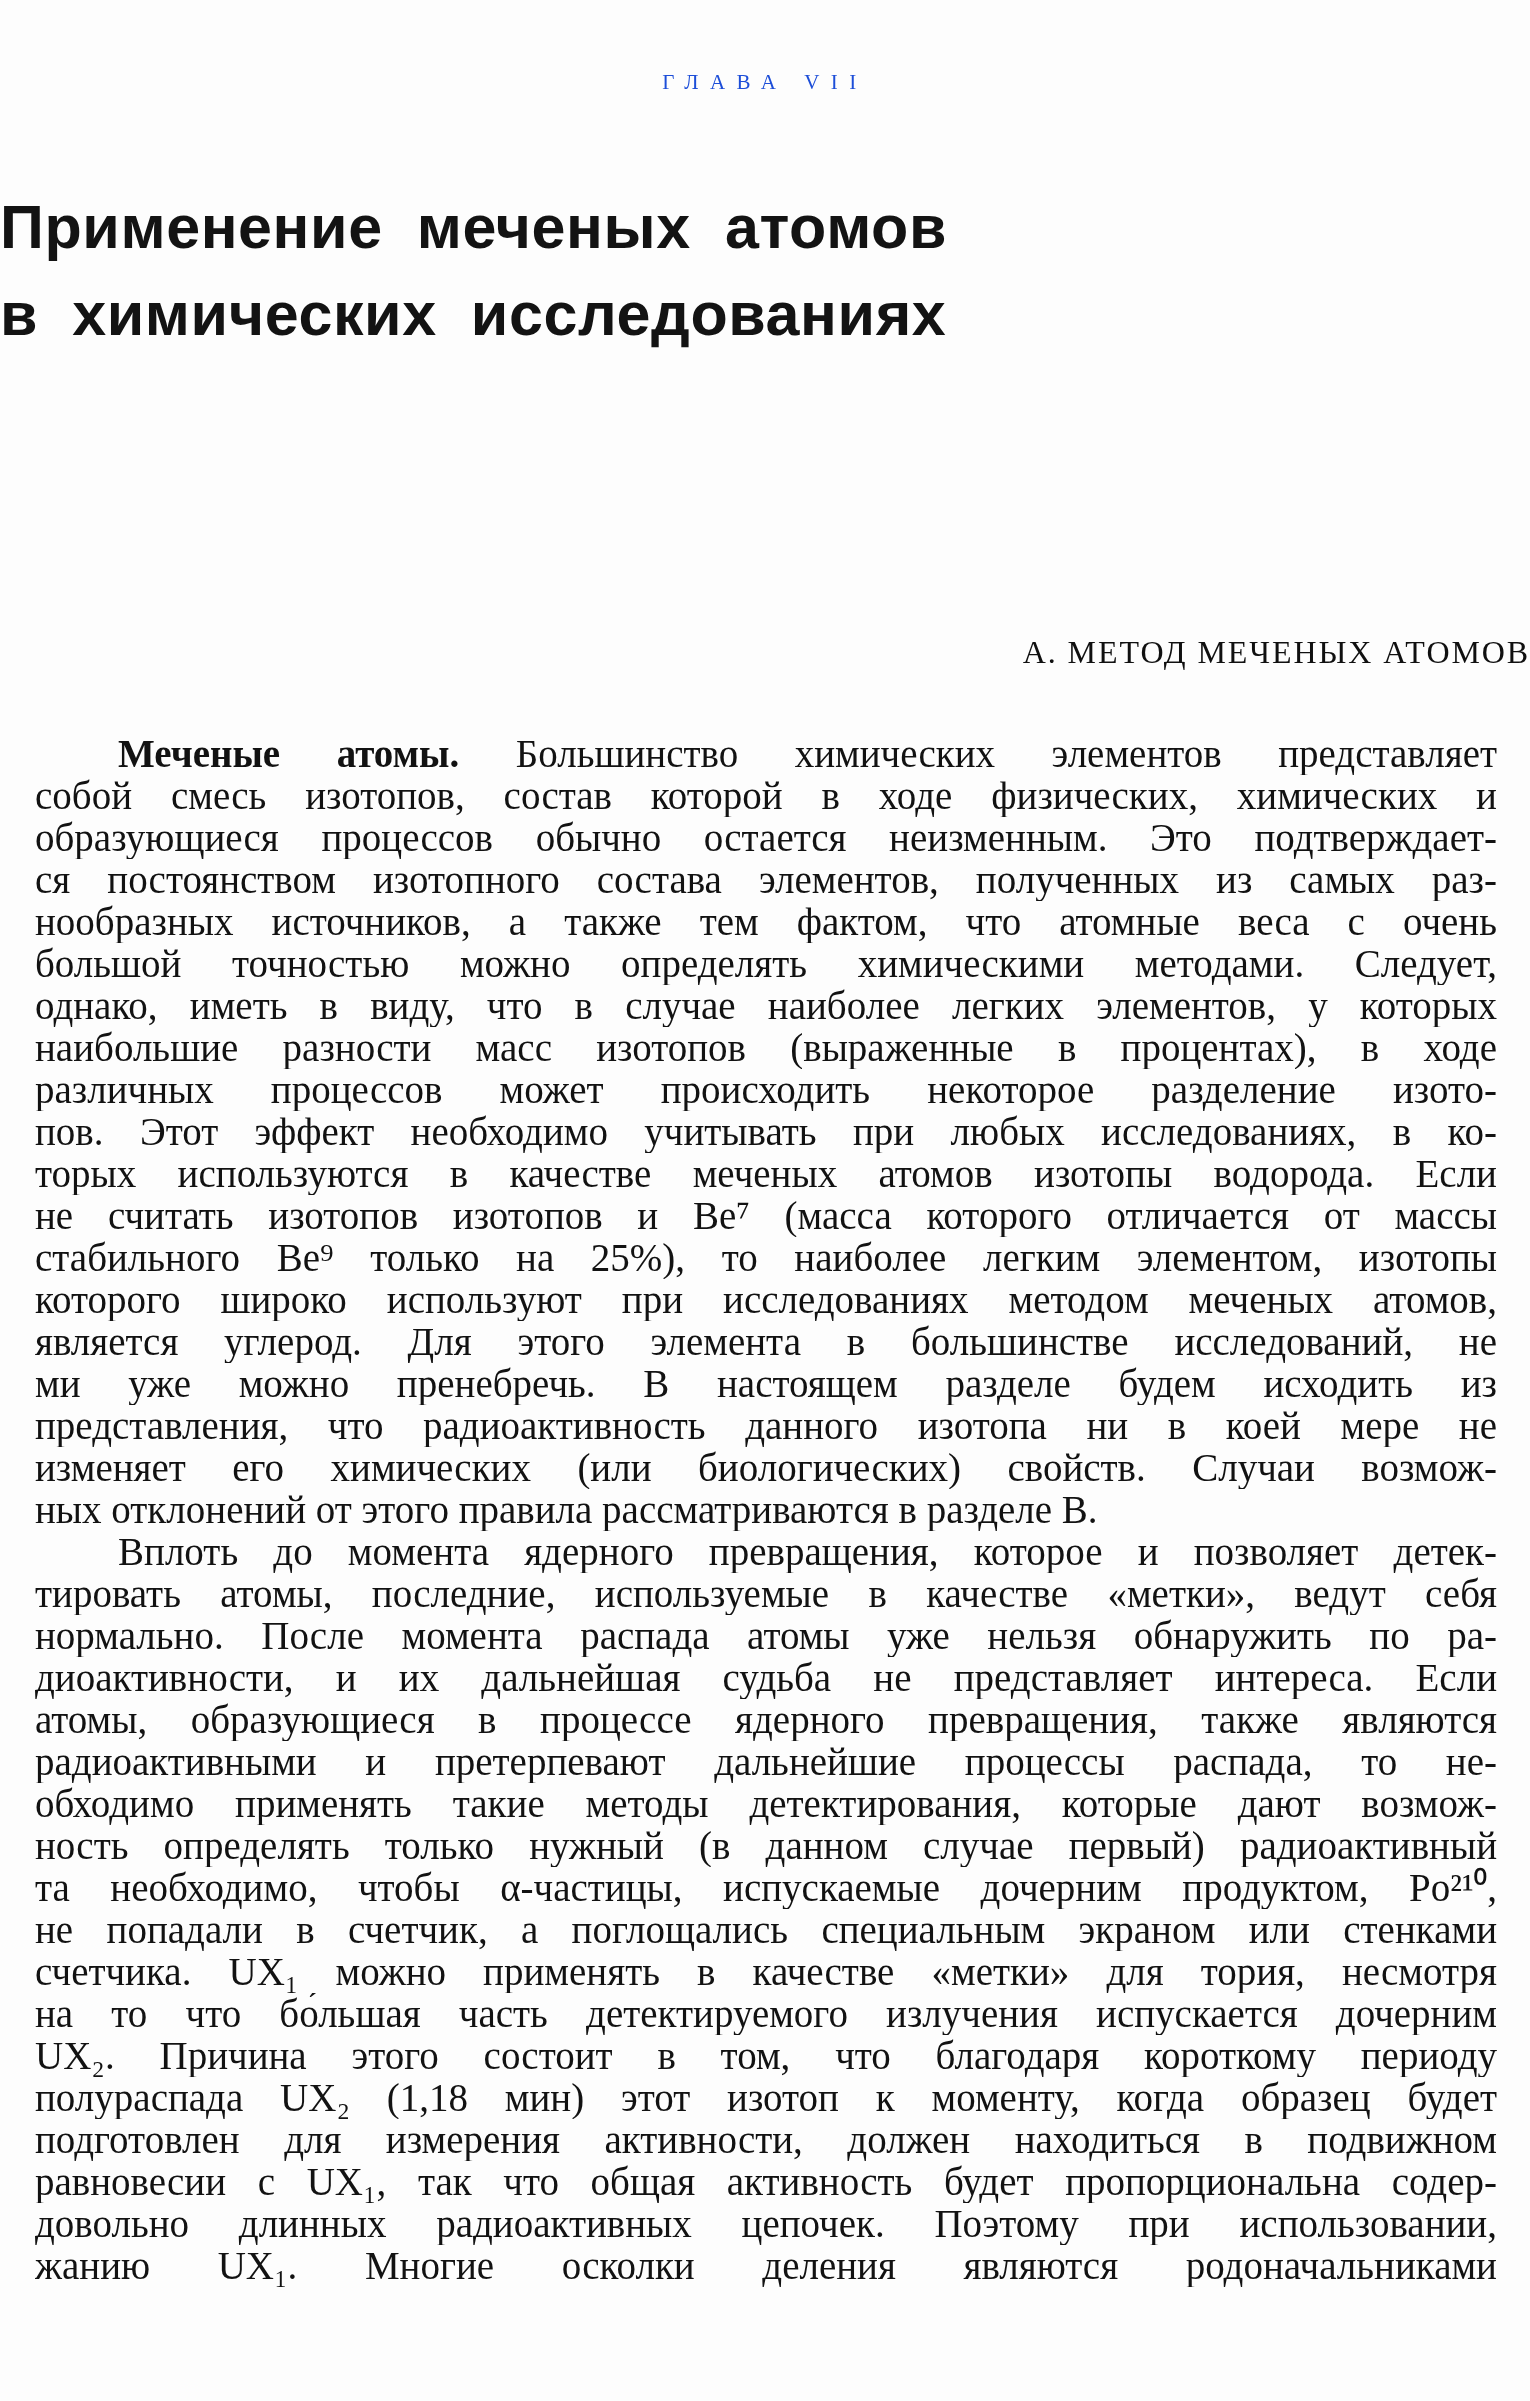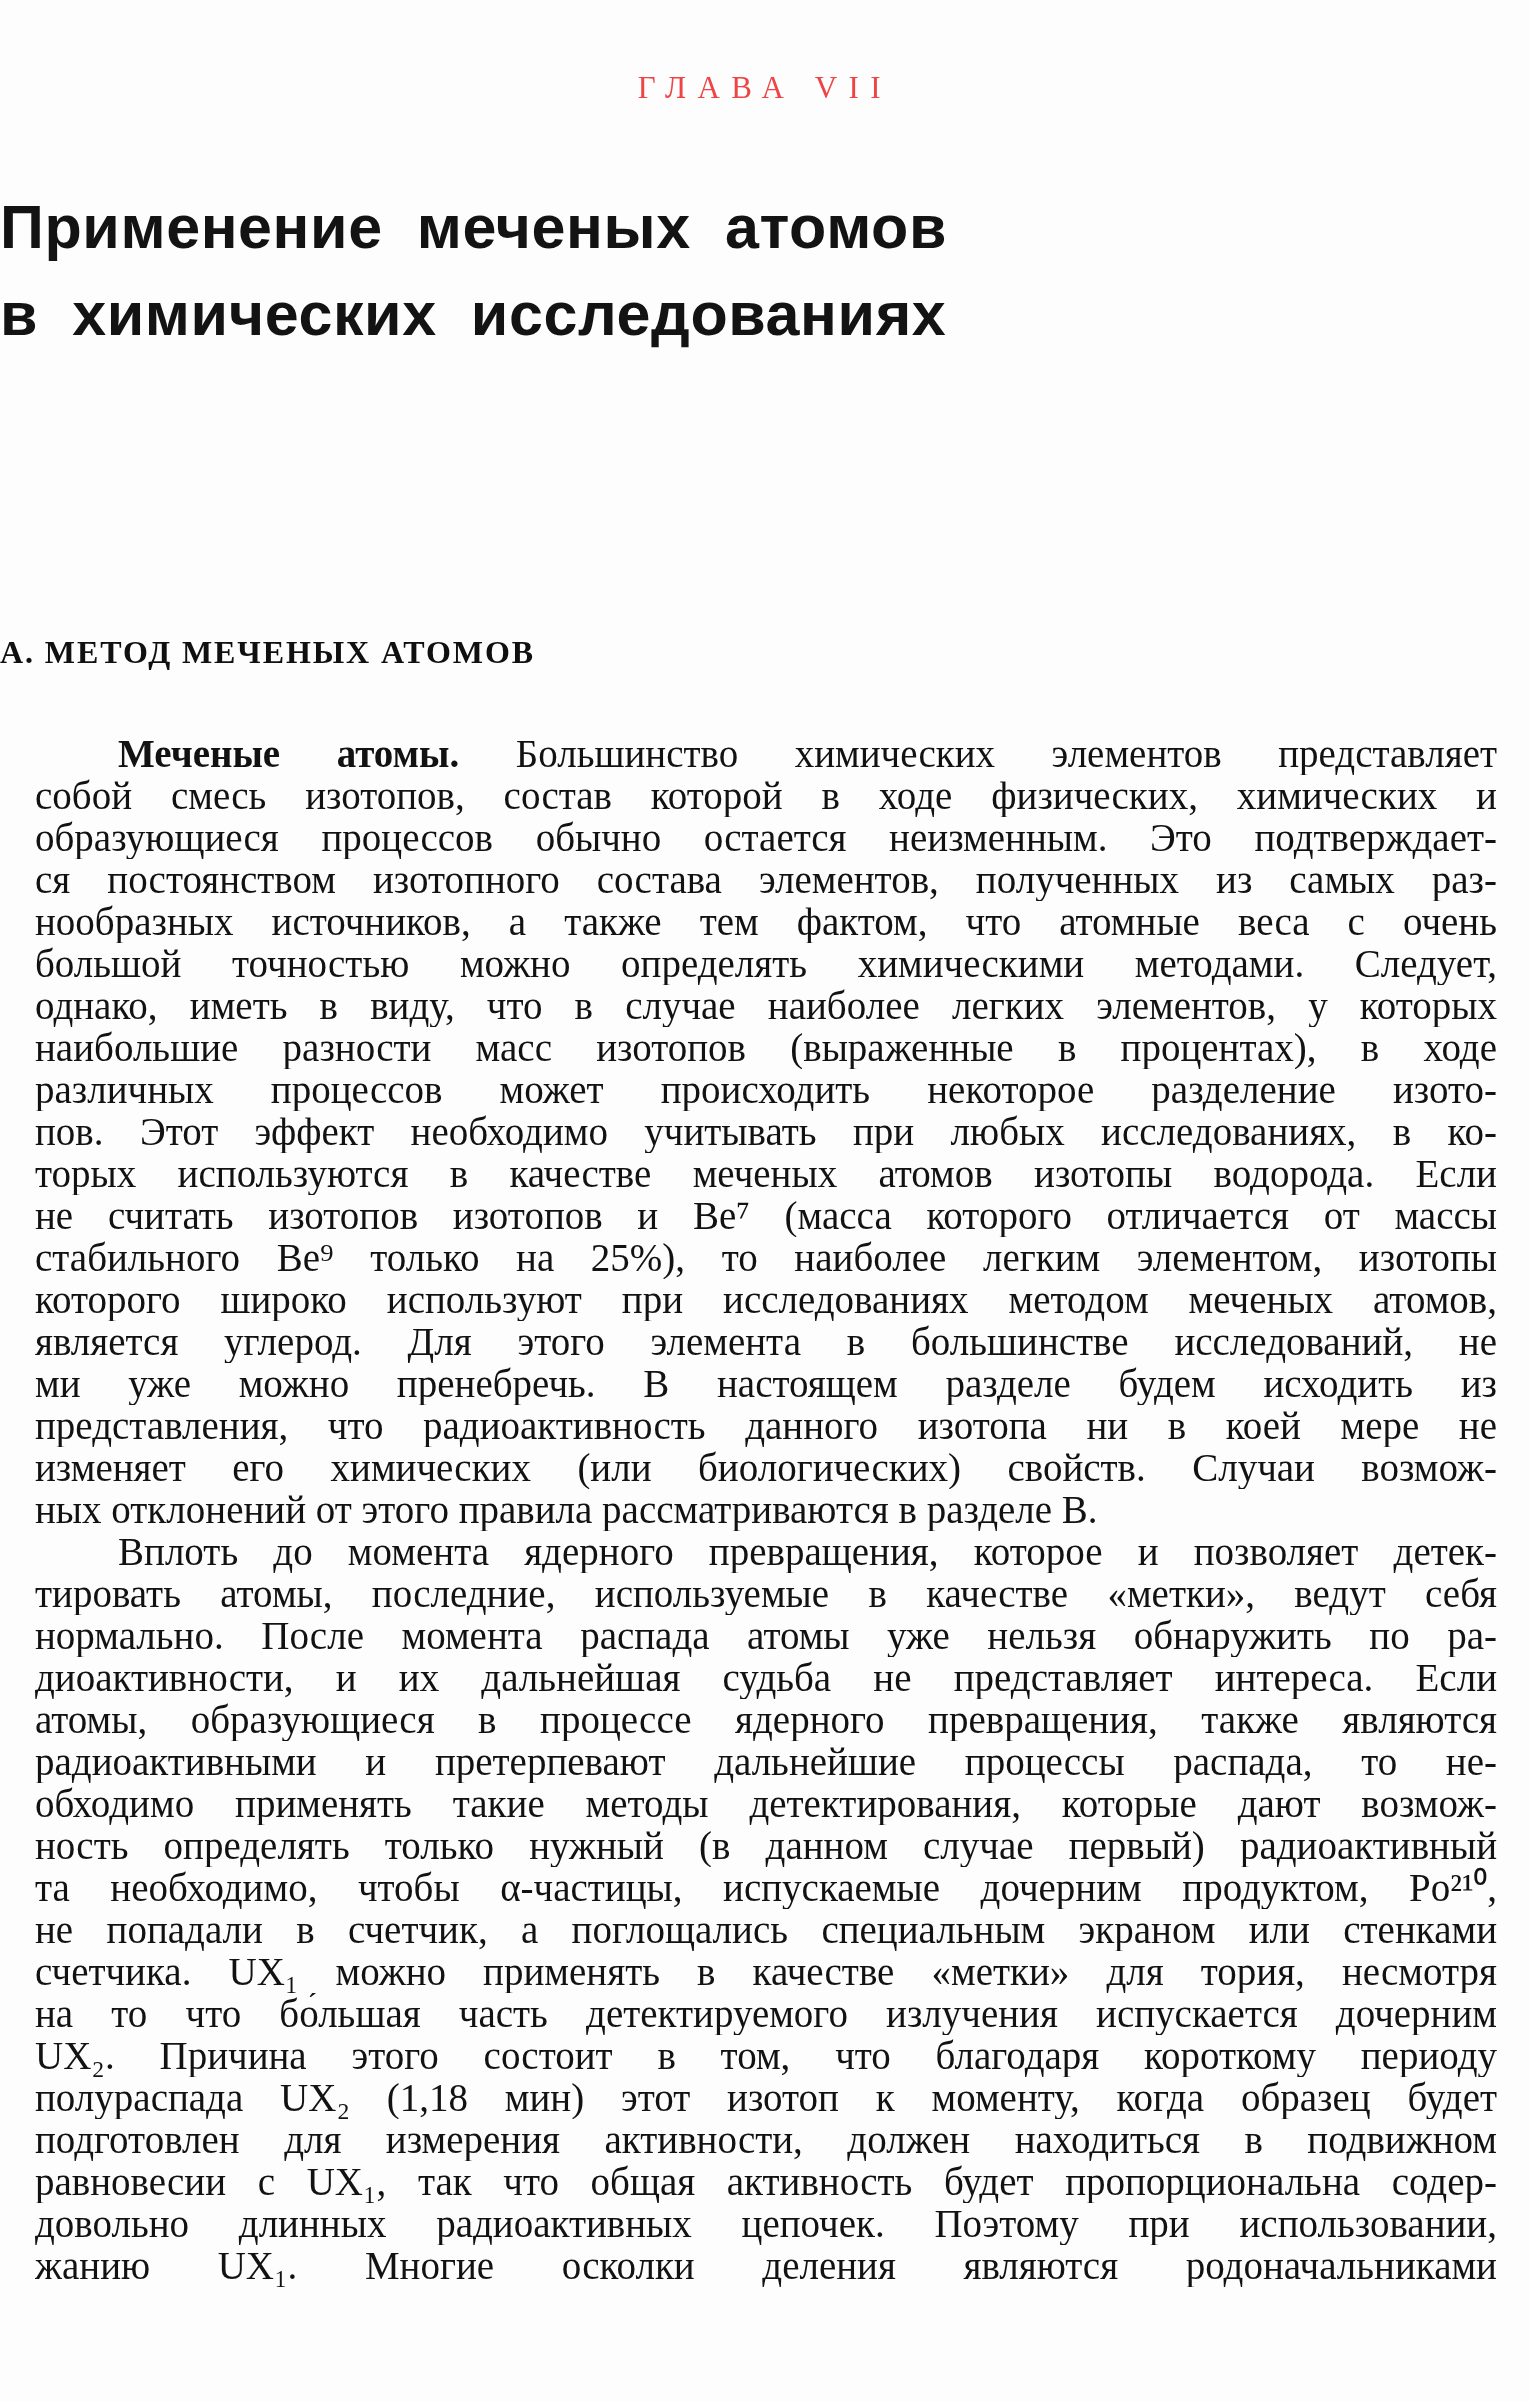--- a/index.html
+++ b/index.html
@@ -15,47 +15,47 @@
     color: #161616;
     overflow: hidden;
   }
   .chapter-header {
     position: absolute;
     top: 70px;
     left: 0;
     width: 100%;
     text-align: center;
     font-family: "Liberation Serif", serif;
-    font-size: 31px;
+    font-size: 21px;
     font-weight: 400;
     letter-spacing: 11.5px;
-    color: #ef4444;
+    color: #1d4ed8;
   }
   .main-title {
     position: absolute;
     top: 184px;
     left: 0;
     width: 100%;
     text-align: left;
     font-family: "Liberation Sans", sans-serif;
     font-weight: 700;
     font-size: 61px;
     line-height: 87px;
     letter-spacing: 0.6px;
     word-spacing: 16.6px;
     color: #131313;
   }
   .section-heading {
     position: absolute;
     top: 634px;
     left: 0;
     width: 100%;
-    text-align: left;
+    text-align: right;
     font-family: "Liberation Serif", serif;
-    font-weight: 700;
+    font-weight: 400;
     font-size: 32px;
     letter-spacing: 1.9px;
     color: #101010;
   }
   .textblock {
     position: absolute;
     top: 733px;
     left: 35px;
     width: 1462px;
     font-family: "Liberation Serif", serif;

